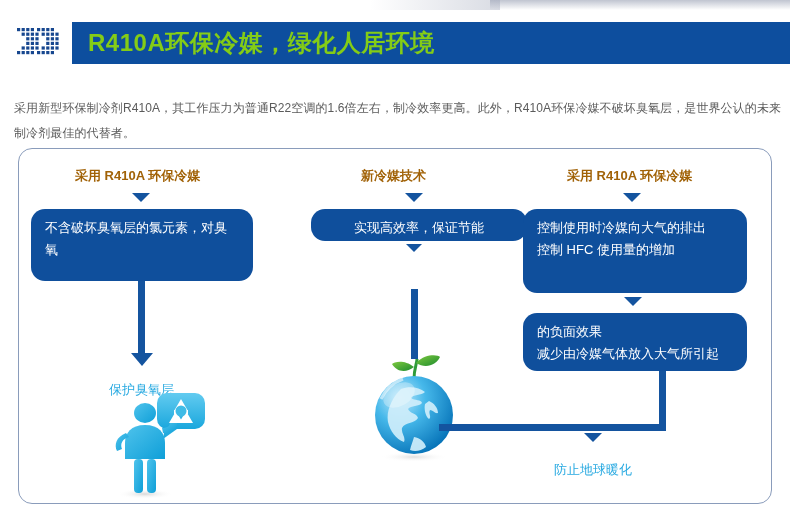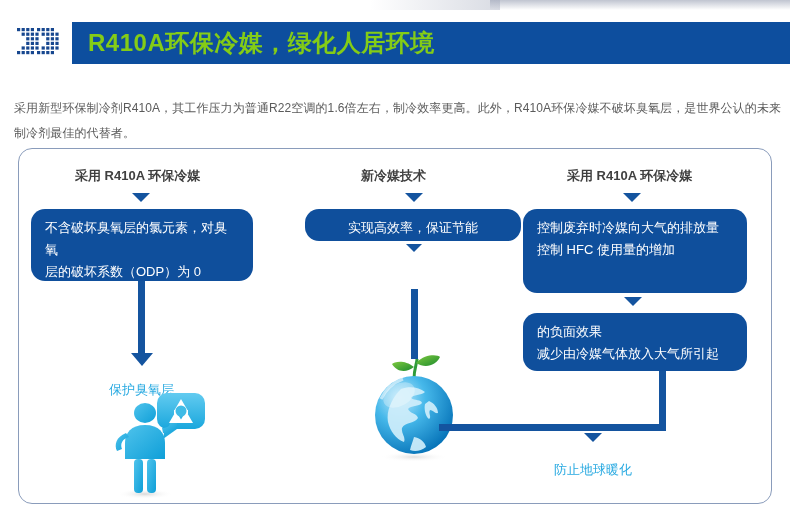--- a/index.html
+++ b/index.html
@@ -76,21 +76,21 @@
     border: 1px solid #8a9cbb;
     border-radius: 14px;
     background: #ffffff;
     box-sizing: border-box;
     overflow: hidden;
   }
 
   
   .col-head {
     position: absolute;
-    color: #404040;
+    color: #a16207;
     font-size: 13px;
     font-weight: bold;
     white-space: nowrap;
   }
   .bottom-label {
     position: absolute;
     color: #27a9e1;
     font-size: 13px;
     font-weight: normal;
     white-space: nowrap;
@@ -220,21 +220,20 @@
 <p class="intro">采用新型环保制冷剂R410A，其工作压力为普通R22空调的1.6倍左右，制冷效率更高。此外，R410A环保冷媒不破坏臭氧层，是世界公认的未来制冷剂最佳的代替者。</p>
 
 <div class="diagram">
 
   <div class="col-head" style="left:56px; top:18px;">采用 R410A 环保冷媒</div>
   <div class="tri" style="left:113px; top:44px;"></div>
 
   <div class="box" style="left:12px; top:60px; width:222px; height:72px;">
     <div class="lines">
       <div>不含破坏臭氧层的氯元素，对臭氧</div>
-      <div>层的破坏系数（ODP）为 0</div>
     </div>
   </div>
 
   <div class="vline" style="left:119px; top:132px; height:74px;"></div>
   <div class="arrowhead-big" style="left:112px; top:204px;"></div>
 
   <div class="bottom-label" style="left:90px; top:218px;">保护臭氧层</div>
 
   <div class="person-illus" style="left:84px; top:240px; width:106px; height:112px;">
     <svg width="106" height="112" viewBox="0 0 106 112" xmlns="http://www.w3.org/2000/svg">
@@ -274,21 +273,21 @@
       <path d="M60 44 c10 0 14 -4 14 -10 l-7 0 c0 3 -3 5 -8 5 z" fill="url(#pg)"></path>
 
       <rect x="31" y="70" width="9" height="34" rx="4" fill="url(#pg)"></rect>
       <rect x="44" y="70" width="9" height="34" rx="4" fill="url(#pg)"></rect>
     </svg>
   </div>
 
   <div class="col-head" style="left:342px; top:18px;">新冷媒技术</div>
   <div class="tri" style="left:386px; top:44px;"></div>
 
-  <div class="box center" style="left:286px; top:60px; width:216px; height:32px;">
+  <div class="box center" style="left:292px; top:60px; width:216px; height:32px;">
     <div class="lines" style="text-align:center;">
       <div>实现高效率，保证节能</div>
     </div>
   </div>
 
   <div class="tri small" style="left:387px; top:95px;"></div>
 
 
   <div class="vline" style="left:392px; top:140px; height:70px;"></div>
 
@@ -326,21 +325,21 @@
       <ellipse cx="40" cy="50" rx="17" ry="11" fill="#ffffff" opacity="0.30" transform="rotate(-30 40 50)"></ellipse>
       <path d="M22 54 a39 39 0 0 1 22 -20" stroke="#ffffff" stroke-opacity="0.55" stroke-width="3" fill="none"></path>
     </svg>
   </div>
 
   <div class="col-head" style="left:548px; top:18px;">采用 R410A 环保冷媒</div>
   <div class="tri" style="left:604px; top:44px;"></div>
 
   <div class="box" style="left:504px; top:60px; width:224px; height:84px;">
     <div class="lines">
-      <div>控制废弃时冷媒向大气的排放量</div>
+      <div>控制使用时冷媒向大气的排出</div>
       <div>控制 HFC 使用量的增加</div>
     </div>
   </div>
 
   <div class="tri" style="left:605px; top:148px;"></div>
 
   <div class="box" style="left:504px; top:164px; width:224px; height:58px;">
     <div class="lines">
       <div>的负面效果</div>
       <div>减少由冷媒气体放入大气所引起</div>

